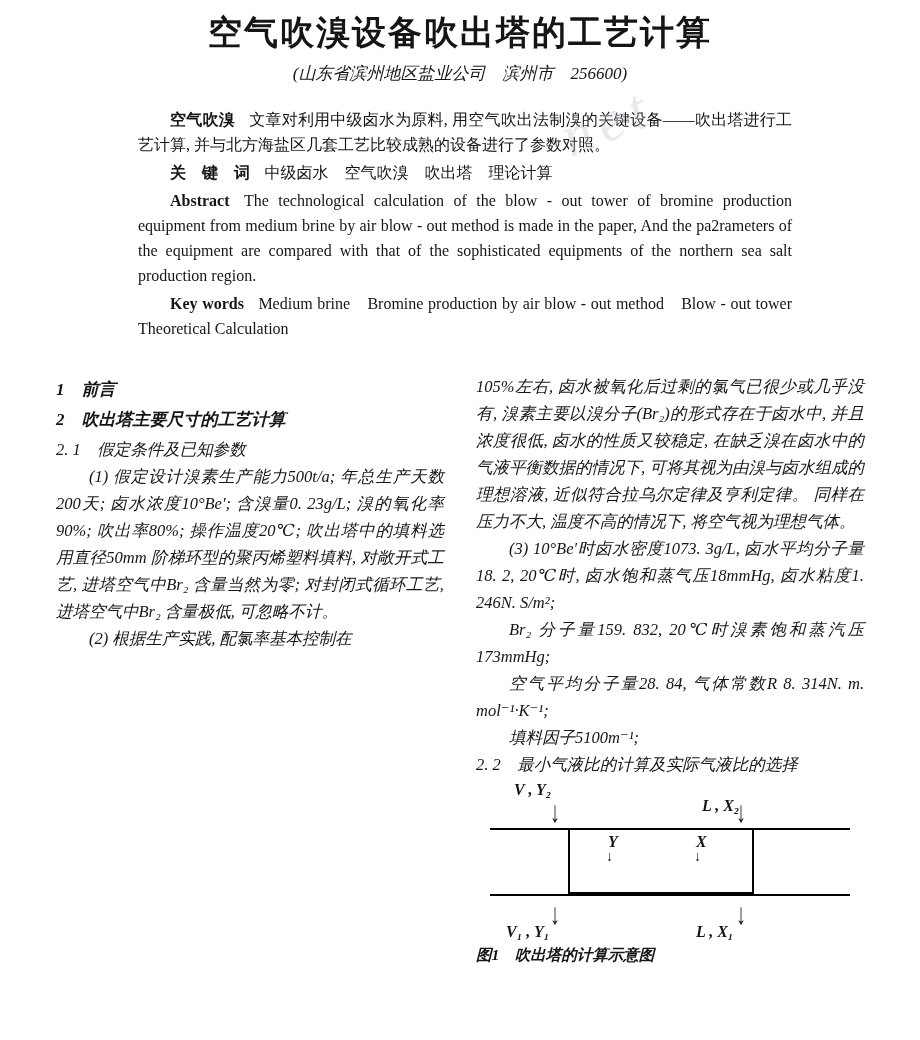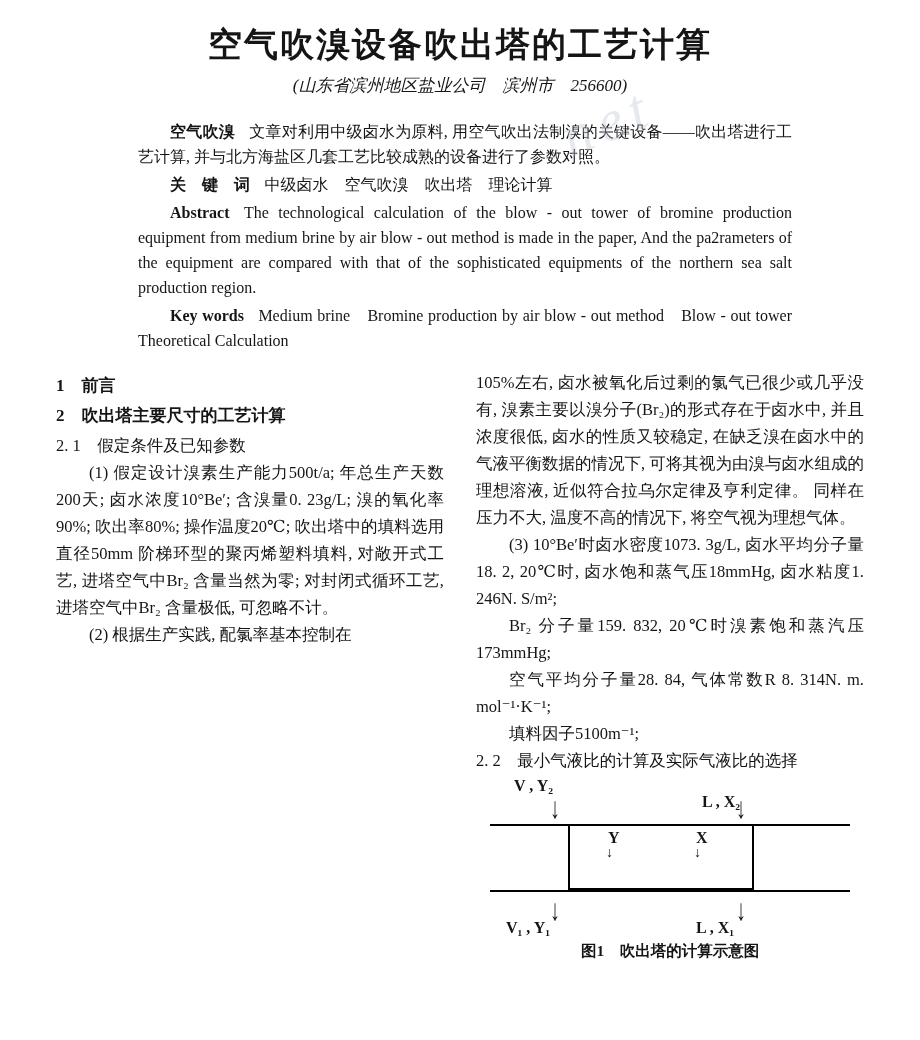--- a/index.html
+++ b/index.html
@@ -21,21 +21,21 @@
     font-size: 58px;
     font-style: italic;
     letter-spacing: 8px;
     color: #b9c2cf;
     opacity: 0.35;
     transform: rotate(-22deg);
     pointer-events: none;
     user-select: none;
   }
   .title {
-    margin-top: 22px;
+    margin-top: 10px;
     text-align: center;
     font-size: 34px;
     font-weight: 700;
     letter-spacing: 2px;
   }
   .author {
     margin-top: 4px;
     text-align: center;
     font-size: 15px;
   }
@@ -50,24 +50,25 @@
     font-size: 16px;
     line-height: 25px;
     text-align: justify;
   }
   .abstract p { margin: 0 0 3px 0; text-indent: 2em; }
   .lbl { font-weight: 700; margin-right: 0.9em; }
   .columns {
     display: flex;
     gap: 32px;
     padding: 0 56px;
-    margin-top: 16px;
+    margin-top: 32px;
     font-size: 16.5px;
     line-height: 27px;
     text-align: justify;
+    font-style: italic;
   }
   .col { flex: 1; min-width: 0; }
   .col h3 {
     font-size: 17px;
     font-weight: 700;
     margin: 3px 0 3px 0;
     text-align: left;
   }
   .col p { margin: 0; }
   .indent { text-indent: 2em; }
@@ -105,21 +106,20 @@
     position: absolute;
     left: 78px;
     top: 46px;
     width: 186px;
     height: 66px;
     border: 2px solid #000;
     background: transparent;
   }
   .fig-caption {
     margin-top: 3px;
-    text-align: center;
     font-size: 15.5px;
     font-weight: 700;
   }
 </style>
 </head>
 <body>
 
 <div class="page">
 
   <div class="watermark">net</div>

